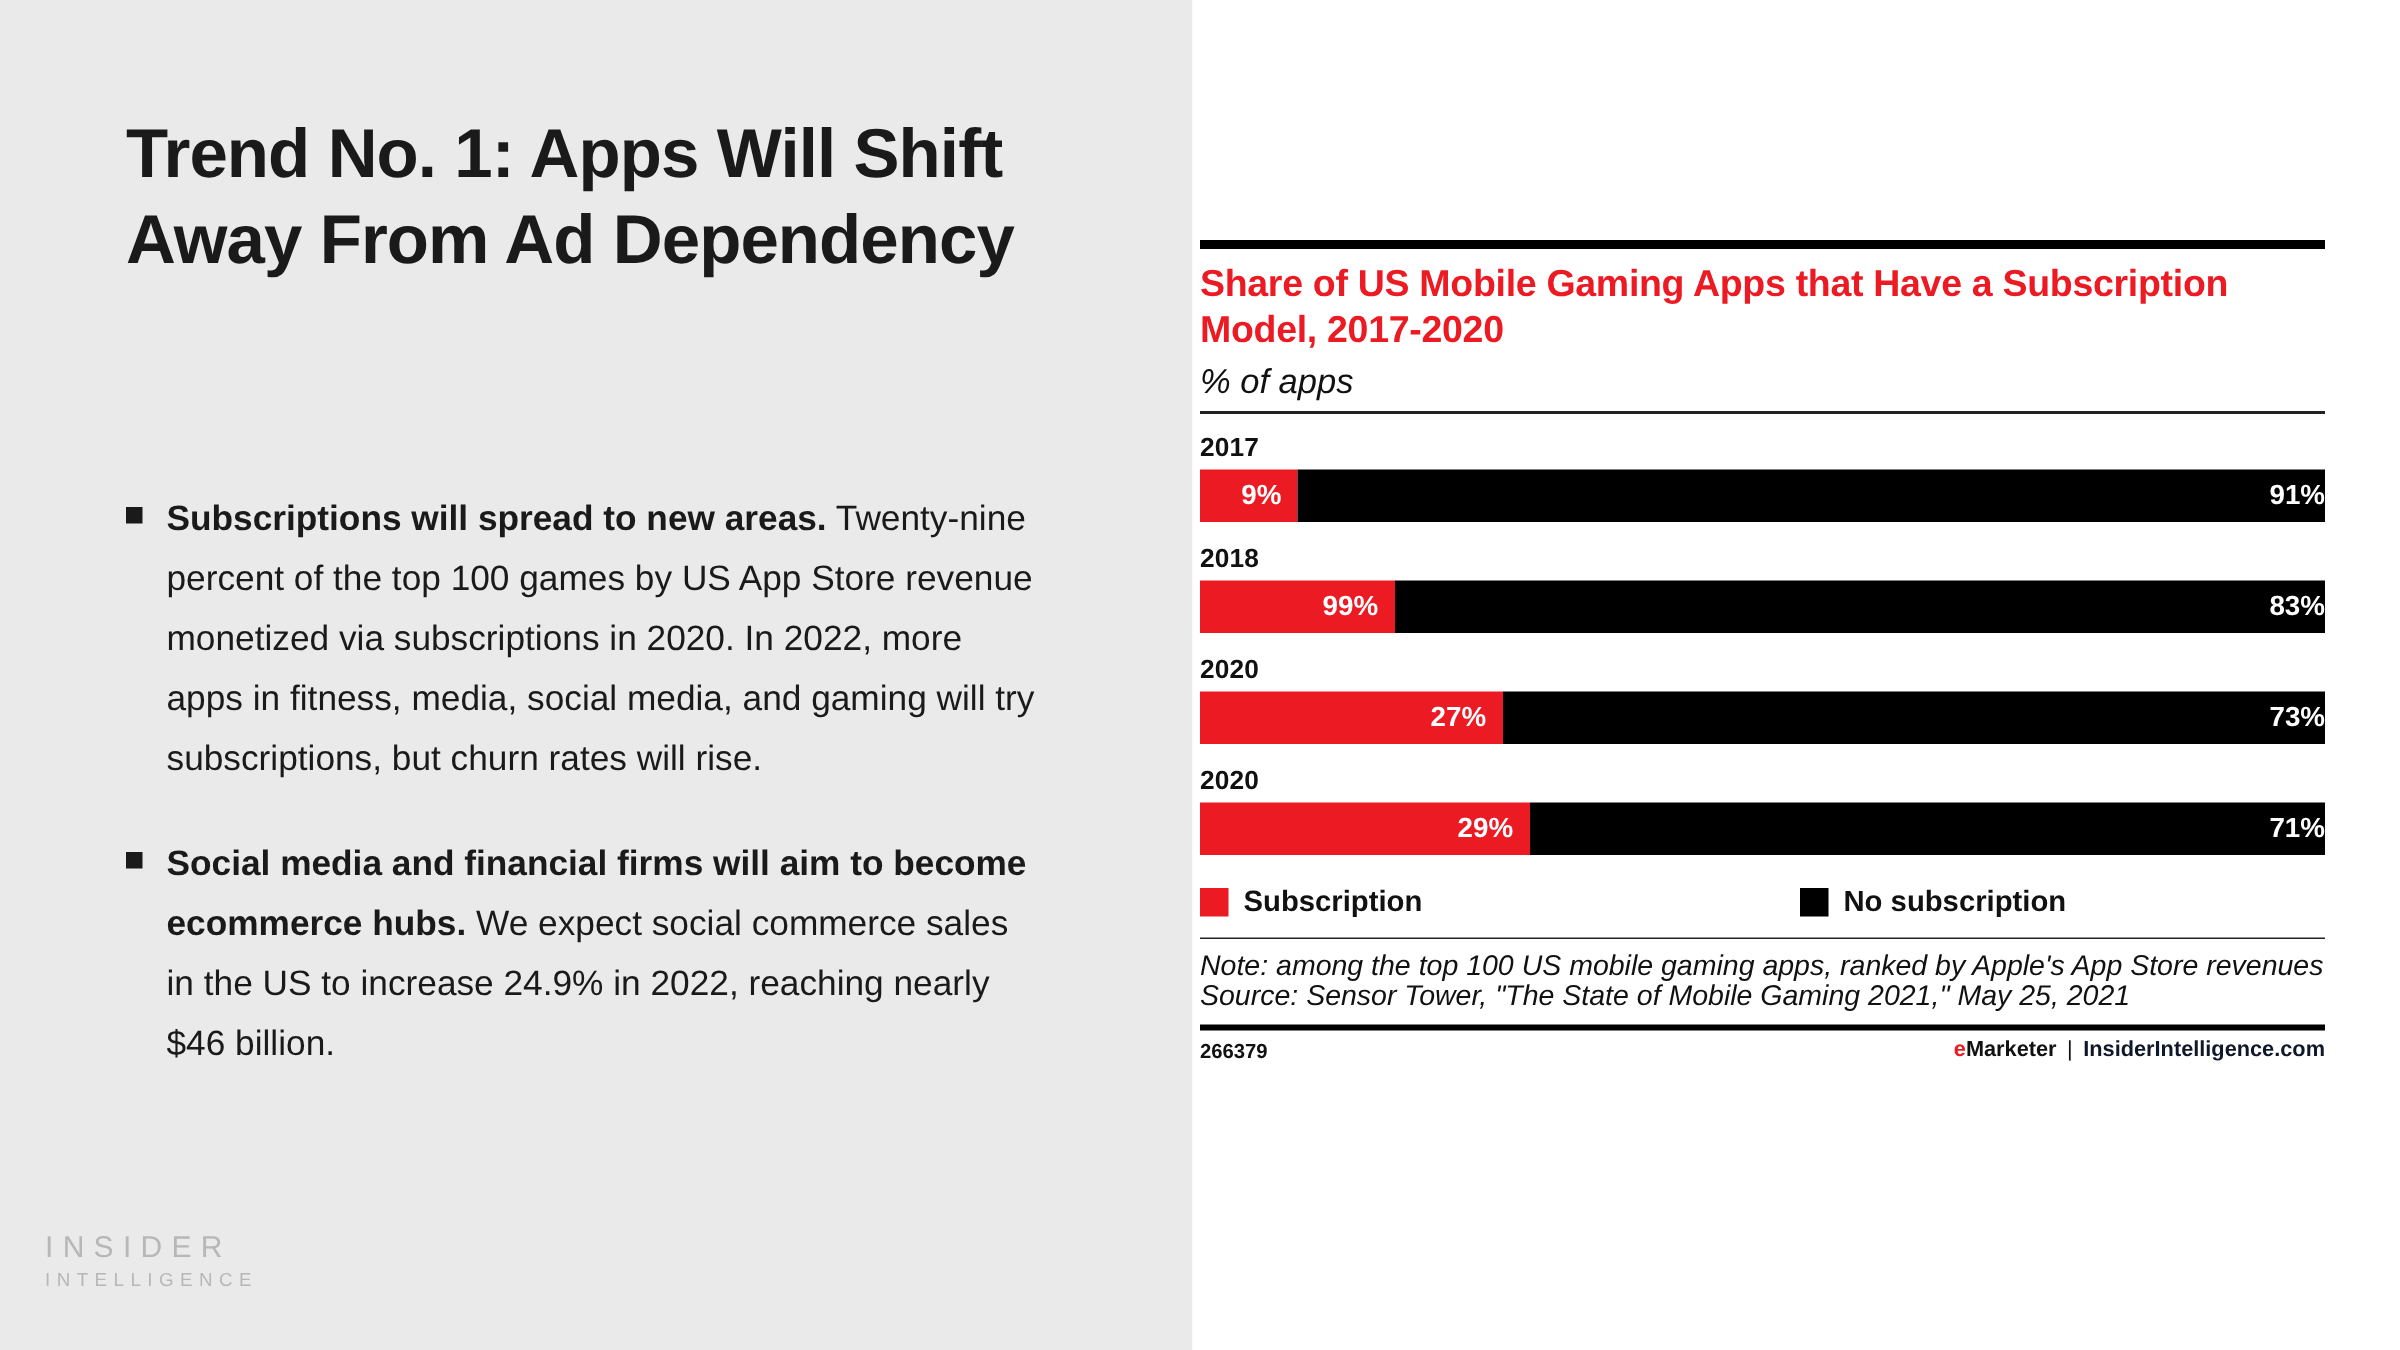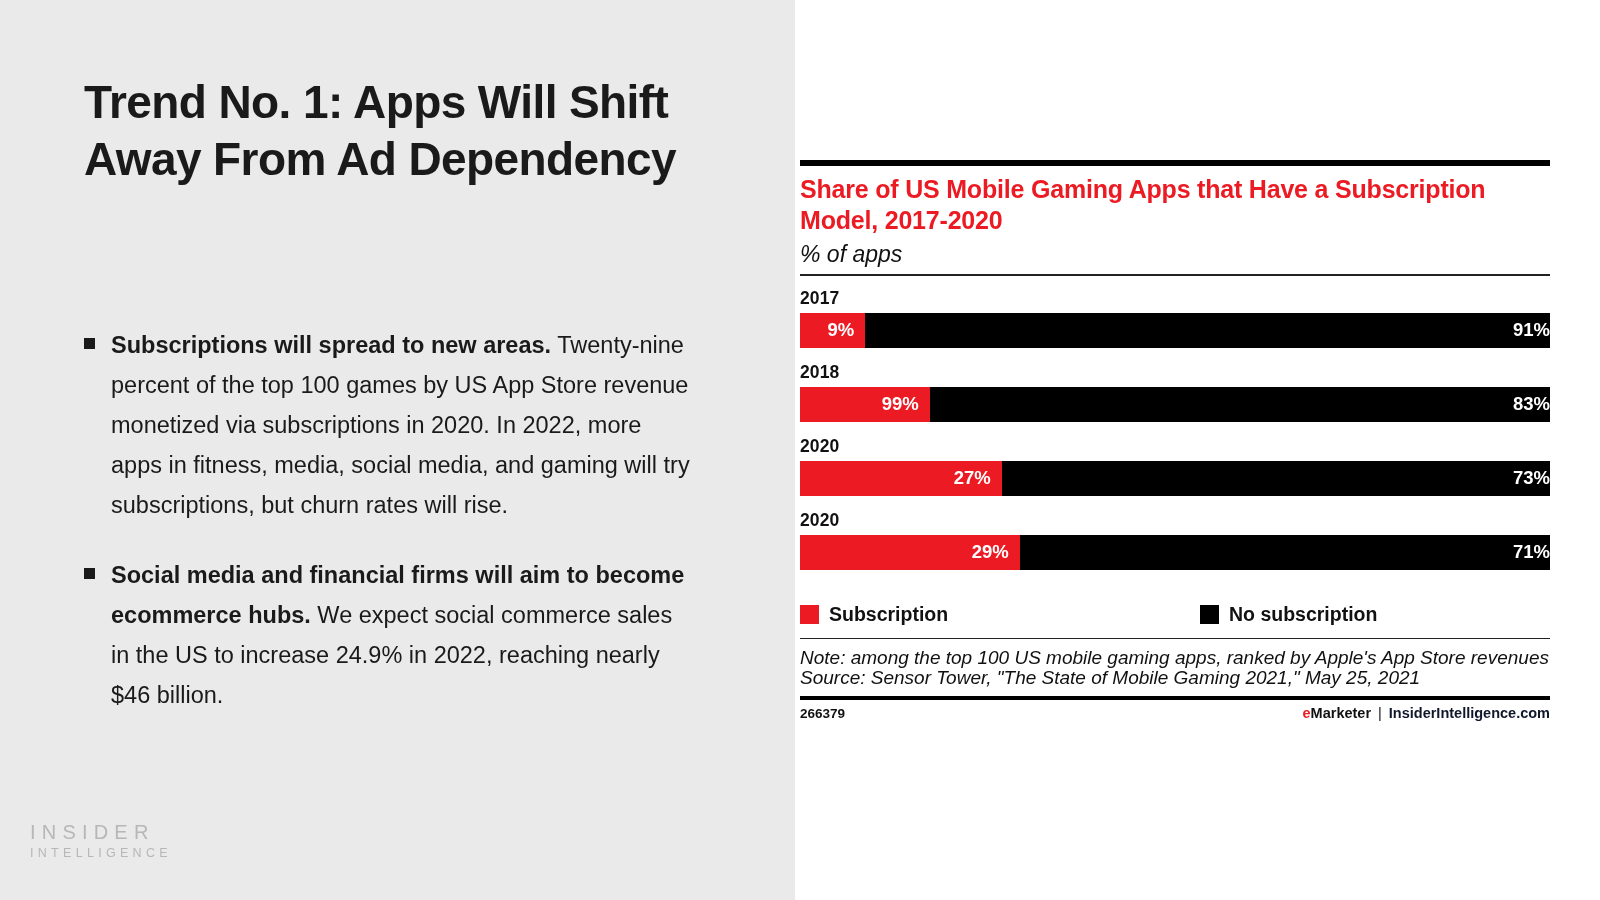--- a/index.html
+++ b/index.html
@@ -167,21 +167,21 @@
   }
   .seg-label {
     color: #ffffff;
     font-size: 18.5px;
     font-weight: bold;
   }
 
   .legend {
     display: flex;
     align-items: center;
-    margin-top: 33px;
+    margin-top: 20px;
     margin-bottom: 12px;
     width: 750px;
   }
   .legend-item {
     display: flex;
     align-items: center;
   }
   .legend-item.first { width: 400px; }
   .legend-swatch {
     width: 19px;

